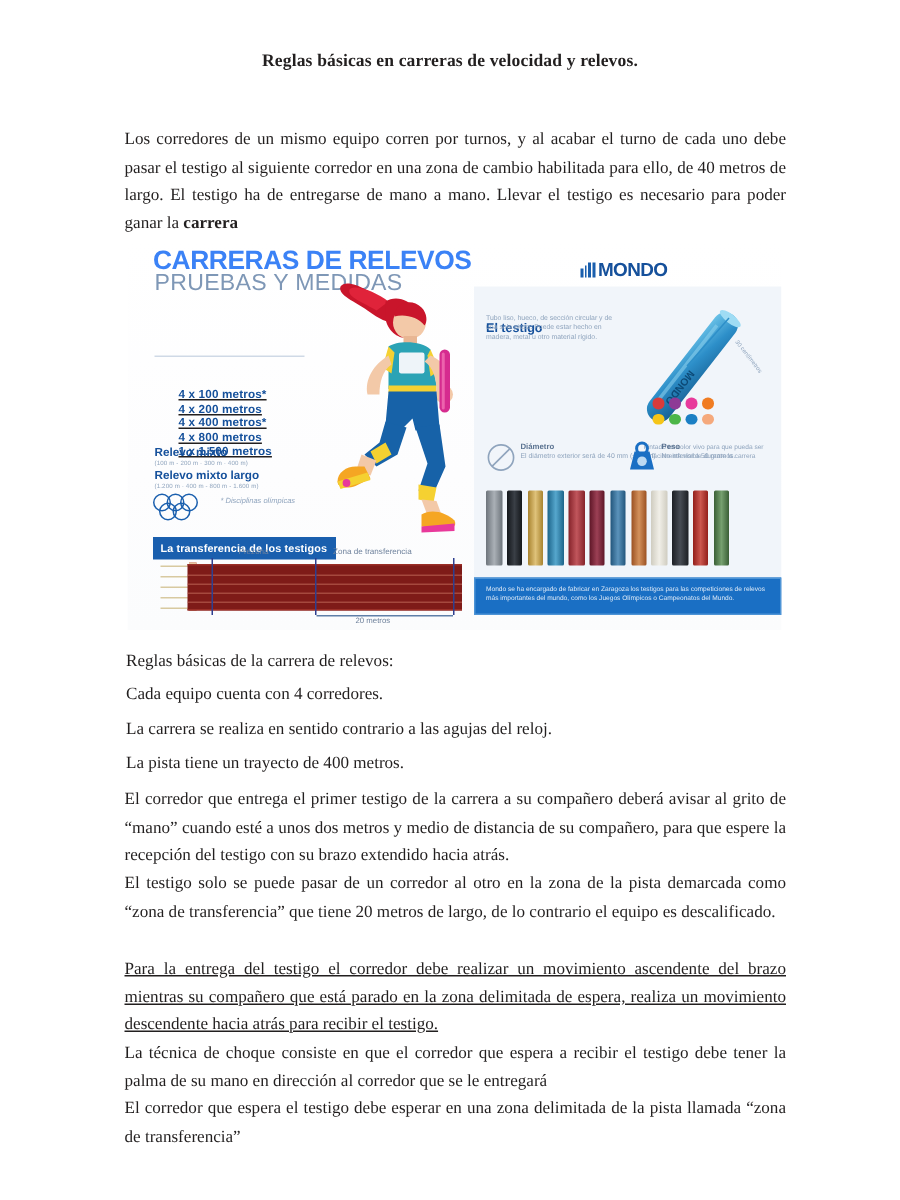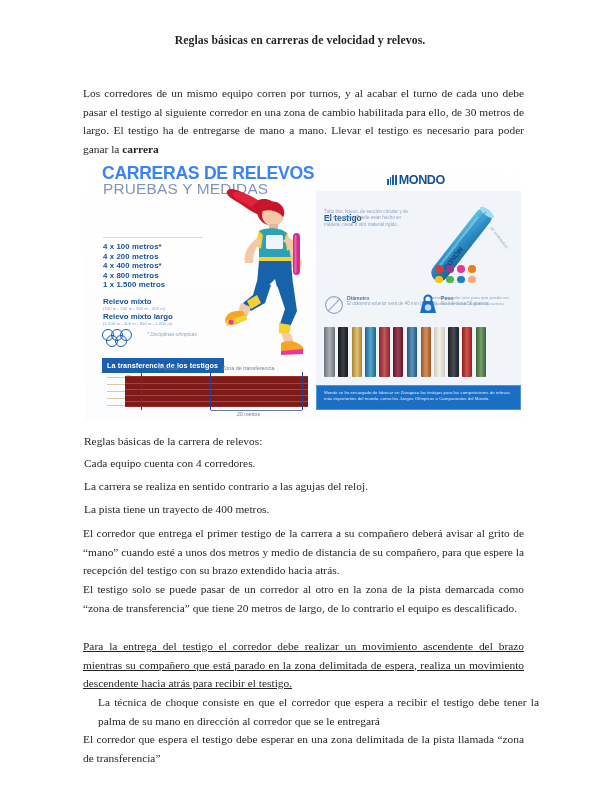--- a/index.html
+++ b/index.html
@@ -71,21 +71,21 @@
   .mod-h {
     position:absolute; left:18px; top:48px; width:120px;
     font-size:11.6px; font-weight:bold; color:#15509b; line-height:12.6px;
   }
   .mod-rule { position:absolute; left:18px; top:76px; width:100px; height:1px; background:#cfd9e6; }
   .mod-list { position:absolute; left:18px; top:81px; }
   .mod-list li {
     list-style:none; font-size:7.8px; font-weight:bold; color:#15509b;
     line-height:9.6px; letter-spacing:.1px; white-space:nowrap;
   }
-  .mod-list { margin:0; padding:0; }
+  .mod-list { margin:16px; padding:0;text-decoration:underline; }
   .mx { position:absolute; left:18px; }
   .mx-name { font-size:7.8px; font-weight:bold; color:#15509b; line-height:9.4px; white-space:nowrap; }
   .mx-detail { font-size:4.1px; color:#8fa4bd; line-height:6px; white-space:nowrap; letter-spacing:.1px; }
   .mx1 { top:136px; }
   .mx2 { top:151px; }
 
   
   .rings { position:absolute; left:17px; top:168px; width:44px; height:20px; }
   .ring { position:absolute; width:12px; height:12px; border:1.6px solid #1a5fae; border-radius:50%; }
   .r1{left:0;top:0;} .r2{left:9px;top:0;} .r3{left:18px;top:0;}
@@ -143,21 +143,21 @@
     padding:4px 7px; border:1px solid #4d94d6;
   }
 </style>
 </head>
 <body>
 
 <div class="page">
 
   <div class="doc-title">Reglas básicas en carreras de velocidad y relevos.</div>
 
-  <div class="para p1"><span>Los corredores de un mismo equipo corren por turnos, y al acabar el turno de cada uno debe pasar el testigo al siguiente corredor en una zona de cambio habilitada para ello, de 30 metros de largo. El testigo ha de entregarse de mano a mano. Llevar el testigo es necesario para poder ganar la </span><b>carrera</b></div>
+  <div class="para p1"><span>Los corredores de un mismo equipo corren por turnos, y al acabar el turno de cada uno debe pasar el testigo al siguiente corredor en una zona de cambio habilitada para ello, de 40 metros de largo. El testigo ha de entregarse de mano a mano. Llevar el testigo es necesario para poder ganar la </span><b>carrera</b></div>
 
   <div class="info">
     <div class="info-bg-tint"></div>
 
     <div class="ig-title">CARRERAS DE RELEVOS</div>
     <div class="ig-sub">PRUEBAS Y MEDIDAS</div>
 
     <div class="mondo">
       <span class="mondo-bars">
           <i></i>
@@ -345,16 +345,16 @@
     <div class="mondo-note">Mondo se ha encargado de fabricar en Zaragoza los testigos para las competiciones de relevos más importantes del mundo, como los Juegos Olímpicos o Campeonatos del Mundo.</div>
   </div>
 
   <div class="para p-list" style="top:432px;">Reglas básicas de la carrera de relevos:</div>
   <div class="para p-list" style="top:454px;">Cada equipo cuenta con 4 corredores.</div>
   <div class="para p-list" style="top:477px;">La carrera se realiza en sentido contrario a las agujas del reloj.</div>
   <div class="para p-list" style="top:500px;">La pista tiene un trayecto de 400 metros.</div>
   <div class="para" style="top:524px;">El corredor que entrega el primer testigo de la carrera a su compañero deberá avisar al grito de “mano” cuando esté a unos dos metros y medio de distancia de su compañero, para que espere la recepción del testigo con su brazo extendido hacia atrás.</div>
   <div class="para" style="top:580px;">El testigo solo se puede pasar de un corredor al otro en la zona de la pista demarcada como “zona de transferencia” que tiene 20 metros de largo, de lo contrario el equipo es descalificado.</div>
   <div class="para" style="top:637px;text-decoration:underline;">Para la entrega del testigo el corredor debe realizar un movimiento ascendente del brazo mientras su compañero que está parado en la zona delimitada de espera, realiza un movimiento descendente hacia atrás para recibir el testigo.</div>
-  <div class="para" style="top:693px;margin-left:15px;">La técnica de choque consiste en que el corredor que espera a recibir el testigo debe tener la palma de su mano en dirección al corredor que se le entregará</div>
+  <div class="para" style="top:693px;">La técnica de choque consiste en que el corredor que espera a recibir el testigo debe tener la palma de su mano en dirección al corredor que se le entregará</div>
   <div class="para" style="top:730px;">El corredor que espera el testigo debe esperar en una zona delimitada de la pista llamada “zona de transferencia”</div>
 
 </div>
 
 </body></html>

